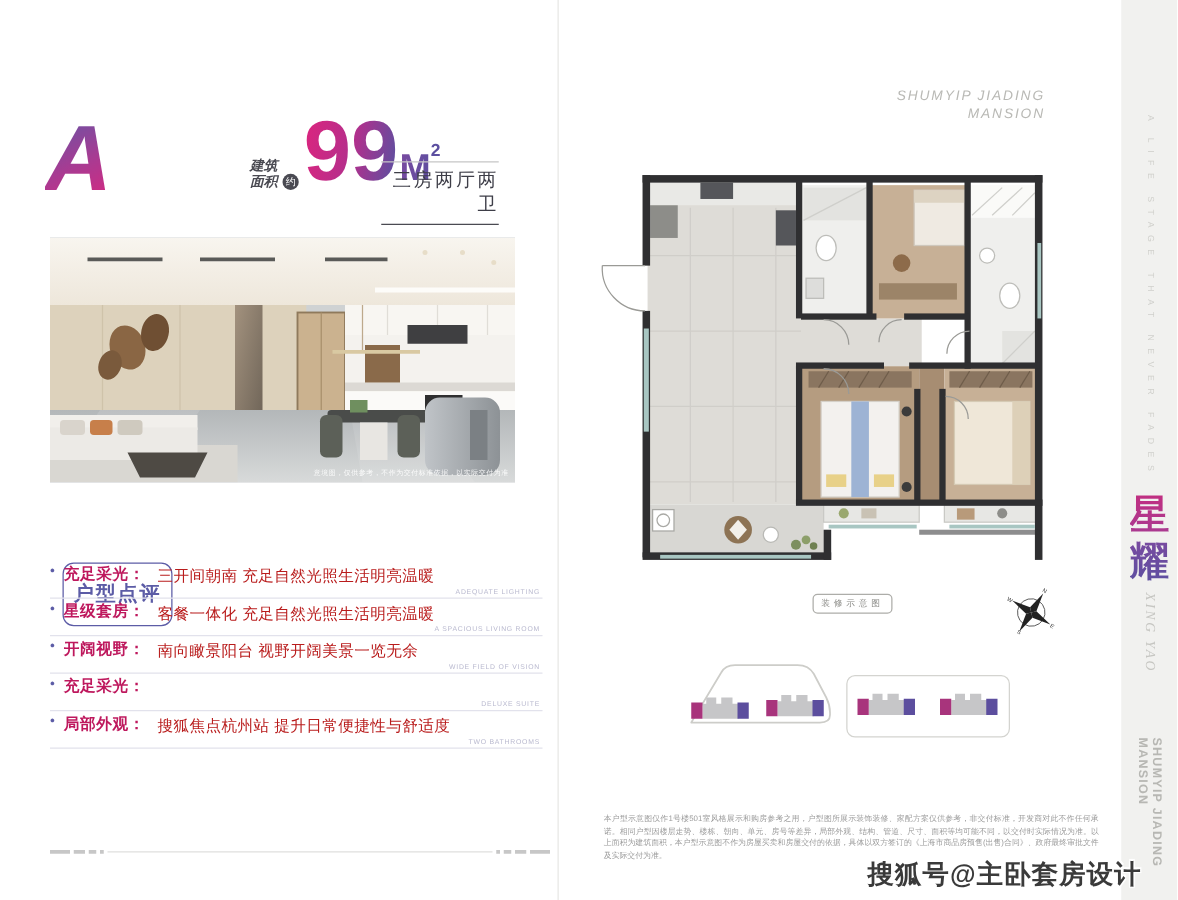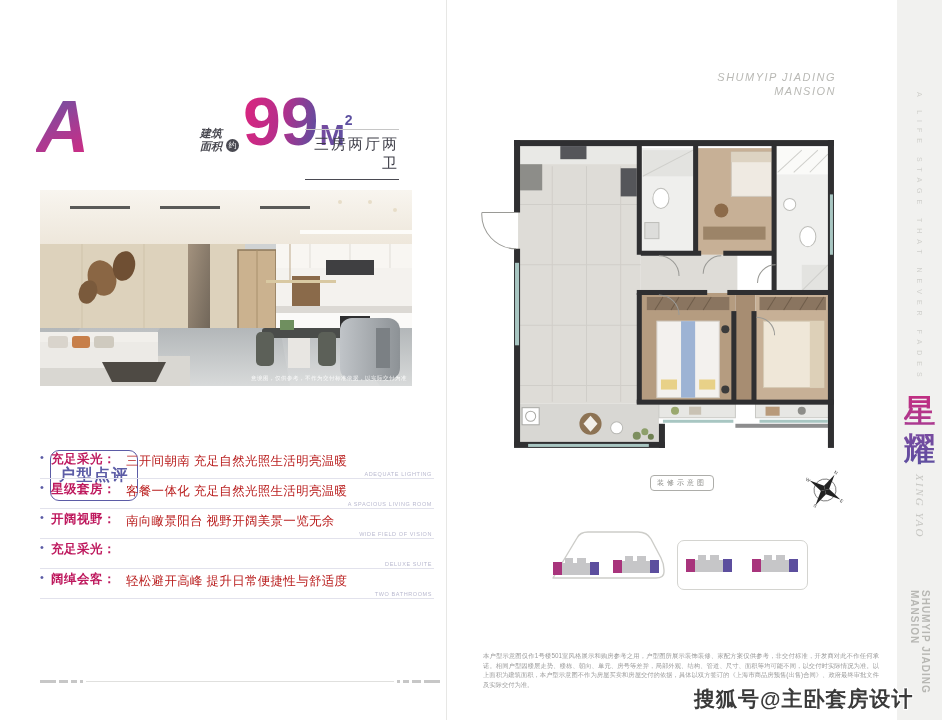--- a/index.html
+++ b/index.html
@@ -189,22 +189,22 @@
       <span class="dsc">南向瞰景阳台 视野开阔美景一览无余</span>
       <span class="eng">WIDE FIELD OF VISION</span>
     </div>
     <div class="rev-item">
       <span class="dot">•</span>
       <span class="lbl">充足采光：</span>
       <span class="eng">DELUXE SUITE</span>
     </div>
     <div class="rev-item">
       <span class="dot">•</span>
-      <span class="lbl">阔绰会客：</span>
-      <span class="dsc">轻松避开高峰 提升日常便捷性与舒适度</span>
+      <span class="lbl">局部外观：</span>
+      <span class="dsc">搜狐焦点杭州站 提升日常便捷性与舒适度</span>
       <span class="eng">TWO BATHROOMS</span>
     </div>
   </div>
 
   <div id="dash-ruler" class="abs">
     <span class="d" style="width:16px"></span>
     <span class="d" style="width:9px"></span>
     <span class="d" style="width:6px"></span>
     <span class="d" style="width:3px"></span>
     <span class="line"></span>

